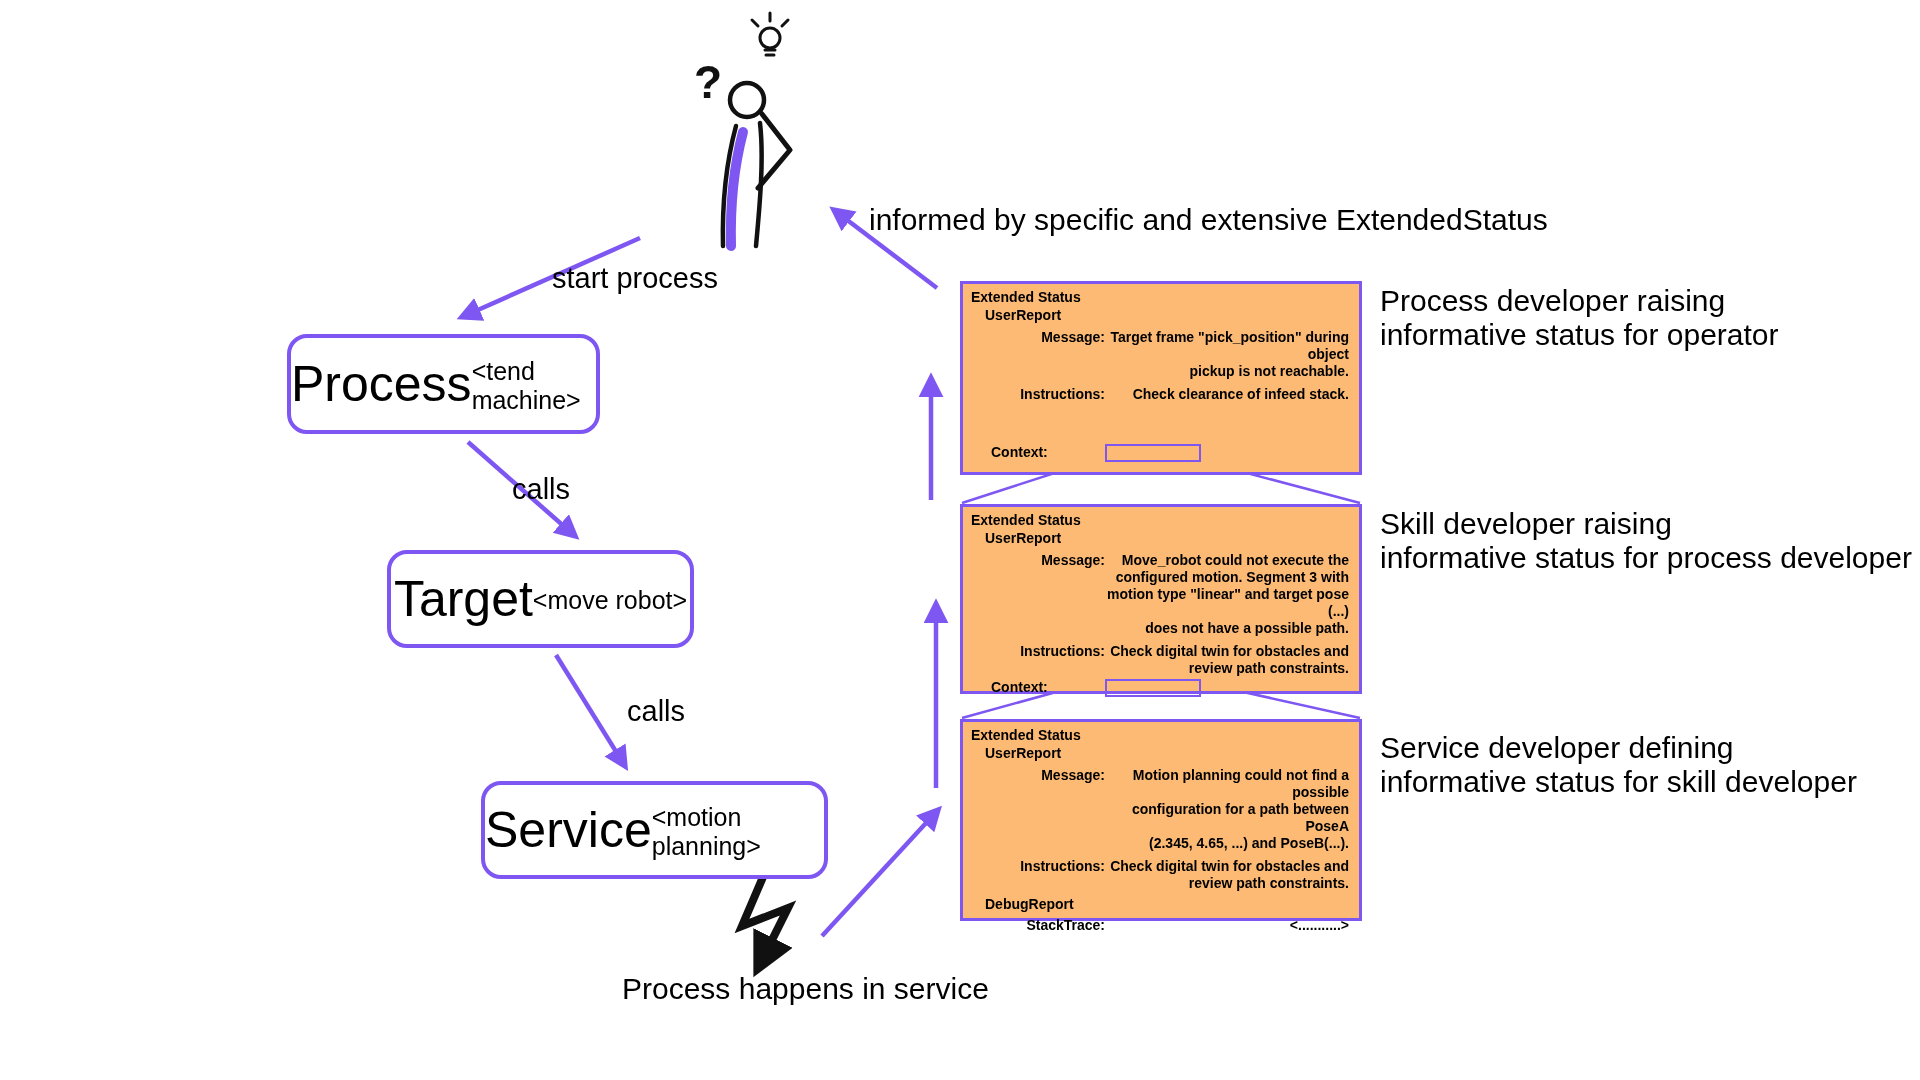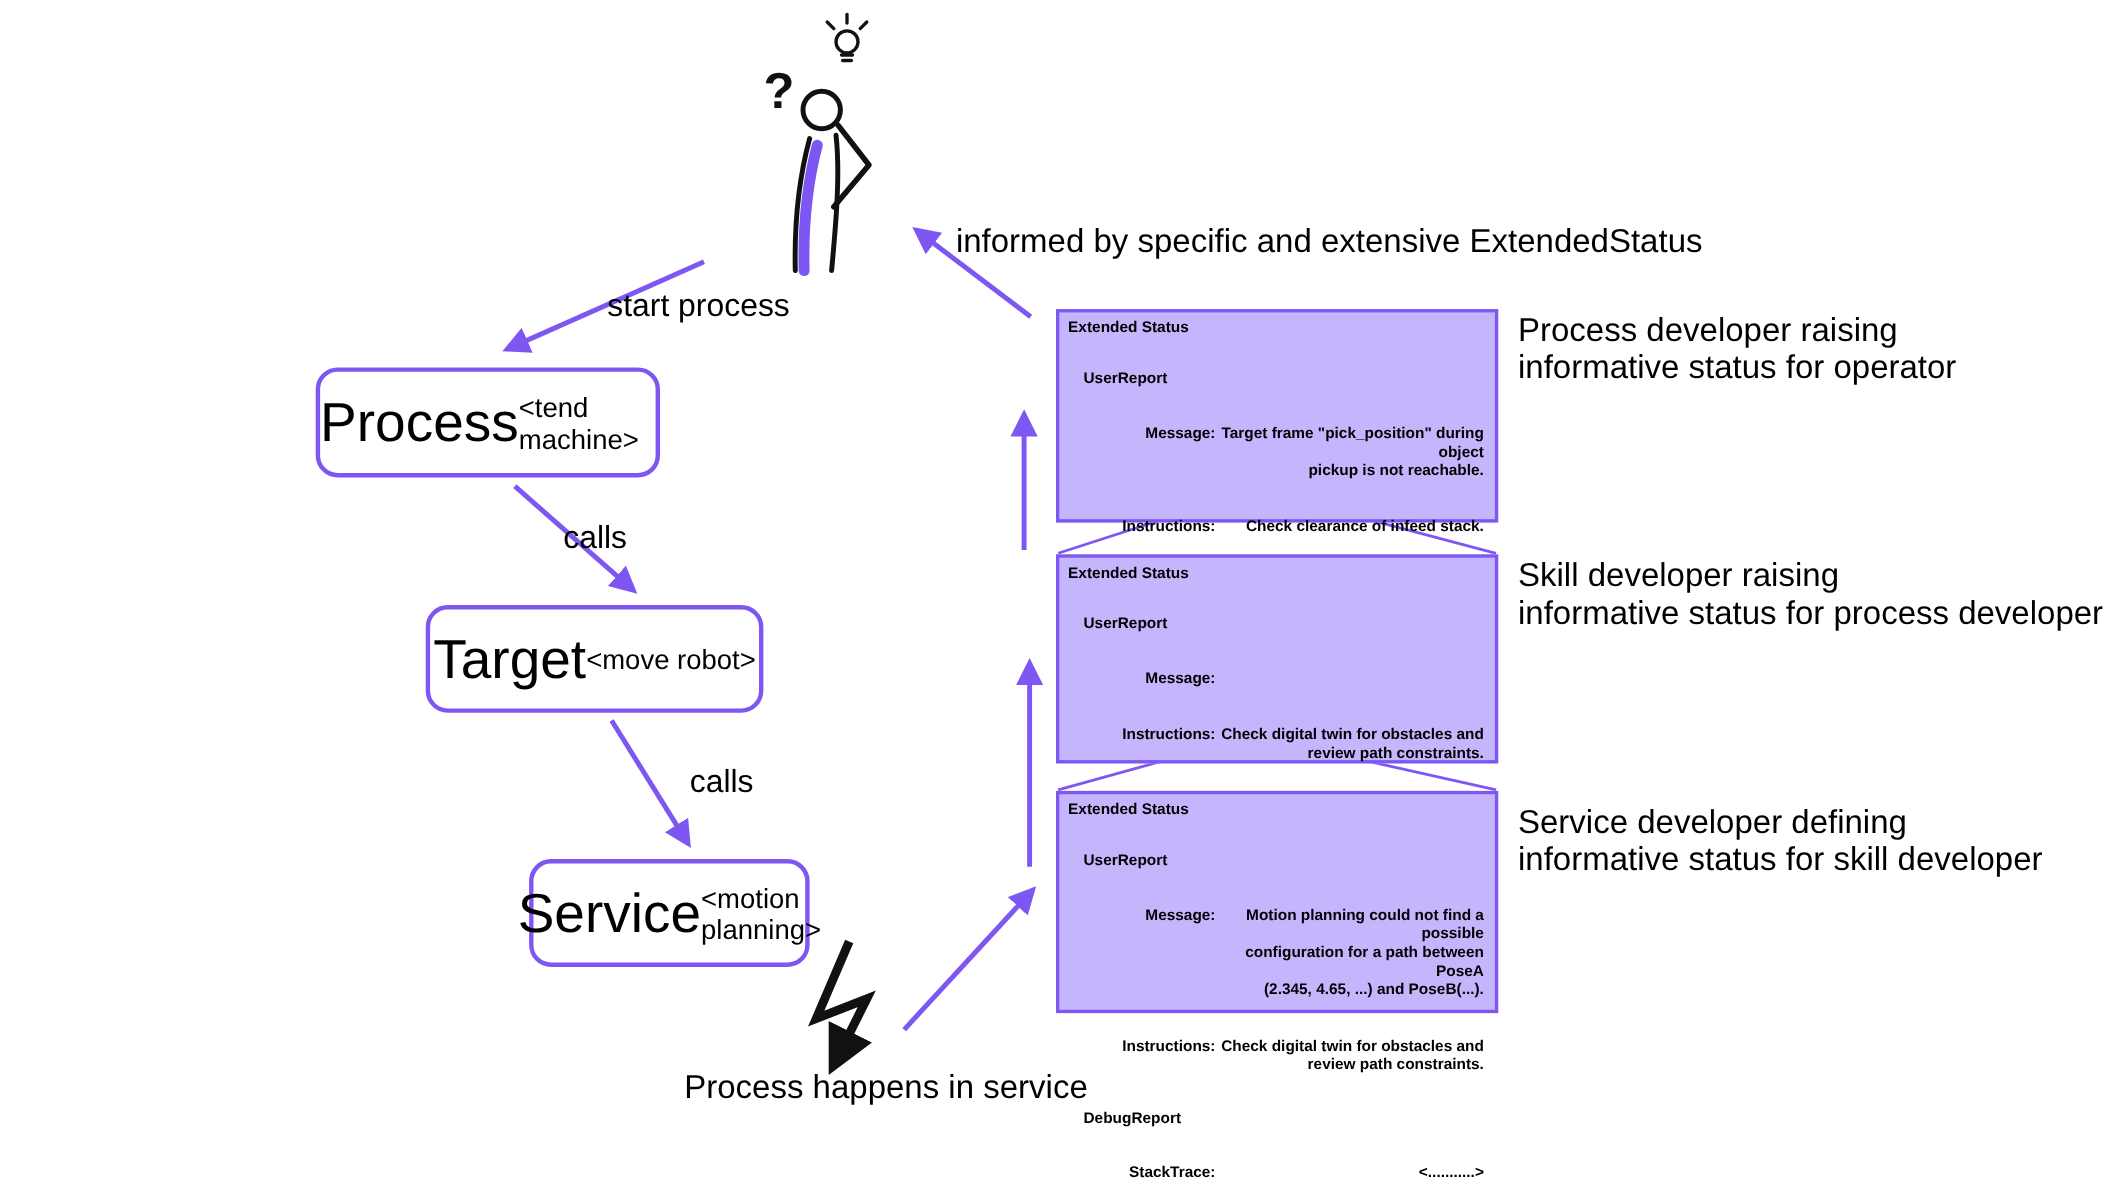--- a/index.html
+++ b/index.html
@@ -21,23 +21,23 @@
   .node-title { font-size:50px; line-height:1.02; color:var(--ink); }
   .node-sub { font-size:25px; margin-top:3px; color:var(--ink); }
 
   
   .lbl-big { position:absolute; font-size:30px; color:var(--ink); z-index:3; }
   .lbl-mid { position:absolute; font-size:29px; color:var(--ink); z-index:3; }
   .note { position:absolute; font-size:30px; line-height:34px; color:var(--ink); z-index:3; white-space:pre-line; }
 
   
   .card {
-    position:absolute; border:3px solid var(--accent); background:#c4b5fd;
+    position:absolute; border:3px solid var(--accent); background:#fdba74;
     padding:5px 10px 10px 8px; display:flex; flex-direction:column;
-    font-size:14px; line-height:17px; font-weight:bold; color:var(--ink); z-index:2;gap:28px;
+    font-size:14px; line-height:17px; font-weight:bold; color:var(--ink); z-index:2;
   }
   .c-header { margin-bottom:1px; }
   .c-report { margin-left:14px; margin-bottom:5px; }
   .c-row { display:flex; margin-left:38px; margin-bottom:6px;text-align:right; }
   .c-lbl { flex:0 0 96px; }
   .c-val { width:252px; }
   .c-ctx { display:flex; margin-left:20px; margin-top:auto; align-items:flex-start; }
   .c-ctx-lbl { flex:0 0 114px; }
   .c-ctx-box { width:96px; height:18px; border:2.5px solid var(--accent); display:inline-block; }
   .c-debug { margin-left:14px; margin-top:4px; margin-bottom:4px; }
@@ -102,21 +102,21 @@
 </div>
 
 <div class="node" style="left:287px; top:334px; width:313px; height:100px;">
   <div class="node-title">Process</div>
   <div class="node-sub">&lt;tend machine&gt;</div>
 </div>
 <div class="node" style="left:387px; top:550px; width:307px; height:98px;">
   <div class="node-title">Target</div>
   <div class="node-sub">&lt;move robot&gt;</div>
 </div>
-<div class="node" style="left:481px; top:781px; width:255px; height:98px;">
+<div class="node" style="left:481px; top:781px; width:347px; height:98px;">
   <div class="node-title">Service</div>
   <div class="node-sub">&lt;motion planning&gt;</div>
 </div>
 
 <div class="lbl-mid" style="left:552px; top:262px;">start process</div>
 <div class="lbl-mid" style="left:512px; top:473px;">calls</div>
 <div class="lbl-mid" style="left:627px; top:695px;">calls</div>
 <div class="lbl-big" style="left:869px; top:203px;">informed by specific and extensive ExtendedStatus</div>
 <div class="lbl-big" style="left:622px; top:972px;">Process happens in service</div>
 
@@ -136,20 +136,24 @@
     <span class="c-ctx-lbl">Context:</span>
     <span class="c-ctx-box"></span>
   </div>
 </div>
 
 <div class="card" style="left:960px; top:504px; width:402px; height:190px;">
   <div class="c-header">Extended Status</div>
   <div class="c-report">UserReport</div>
   <div class="c-row">
     <span class="c-lbl">Message:</span>
+    <span class="c-val preline">Move_robot could not execute the
+configured motion. Segment 3 with
+motion type "linear" and target pose (...)
+does not have a possible path.</span>
   </div>
   <div class="c-row" style="margin-bottom:2px;">
     <span class="c-lbl">Instructions:</span>
     <span class="c-val preline">Check digital twin for obstacles and
 review path constraints.</span>
   </div>
   <div class="c-ctx">
     <span class="c-ctx-lbl">Context:</span>
     <span class="c-ctx-box"></span>
   </div>

